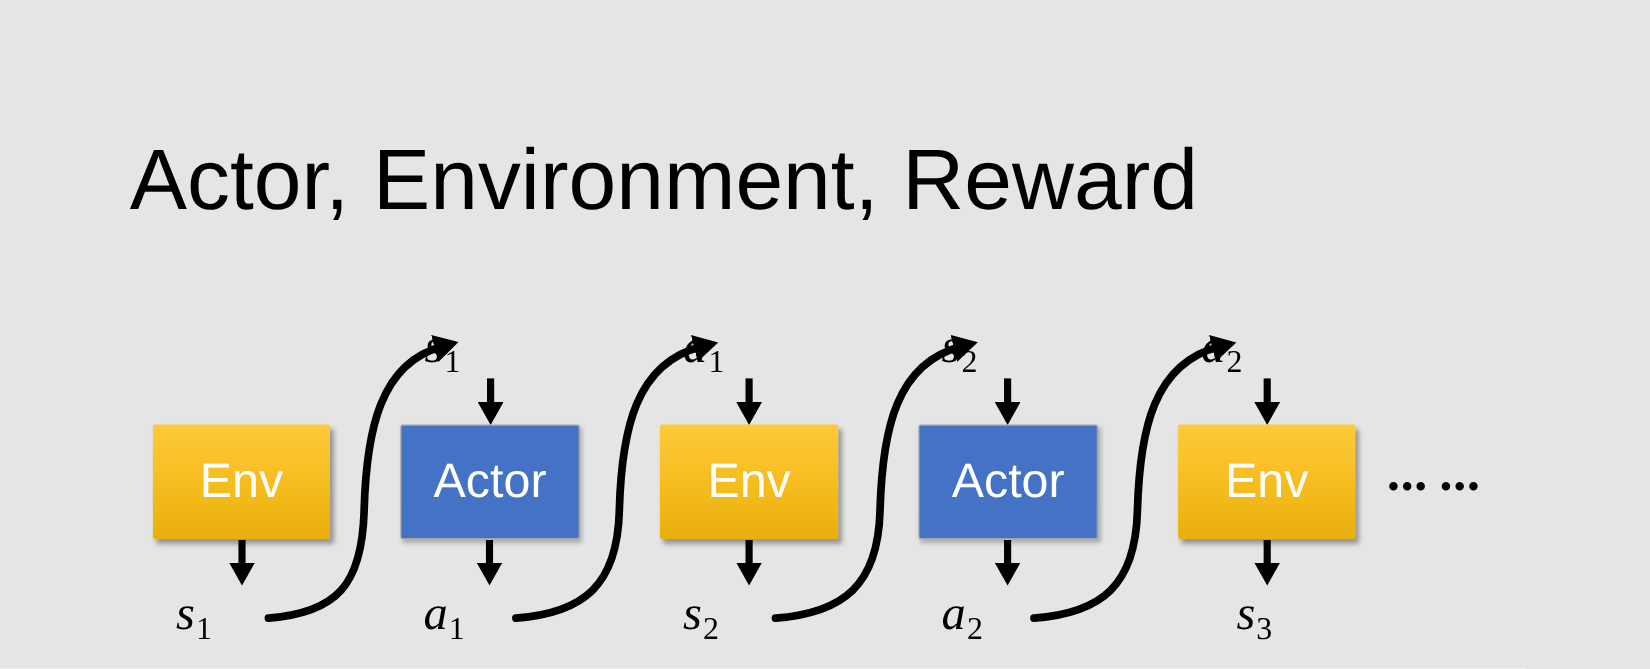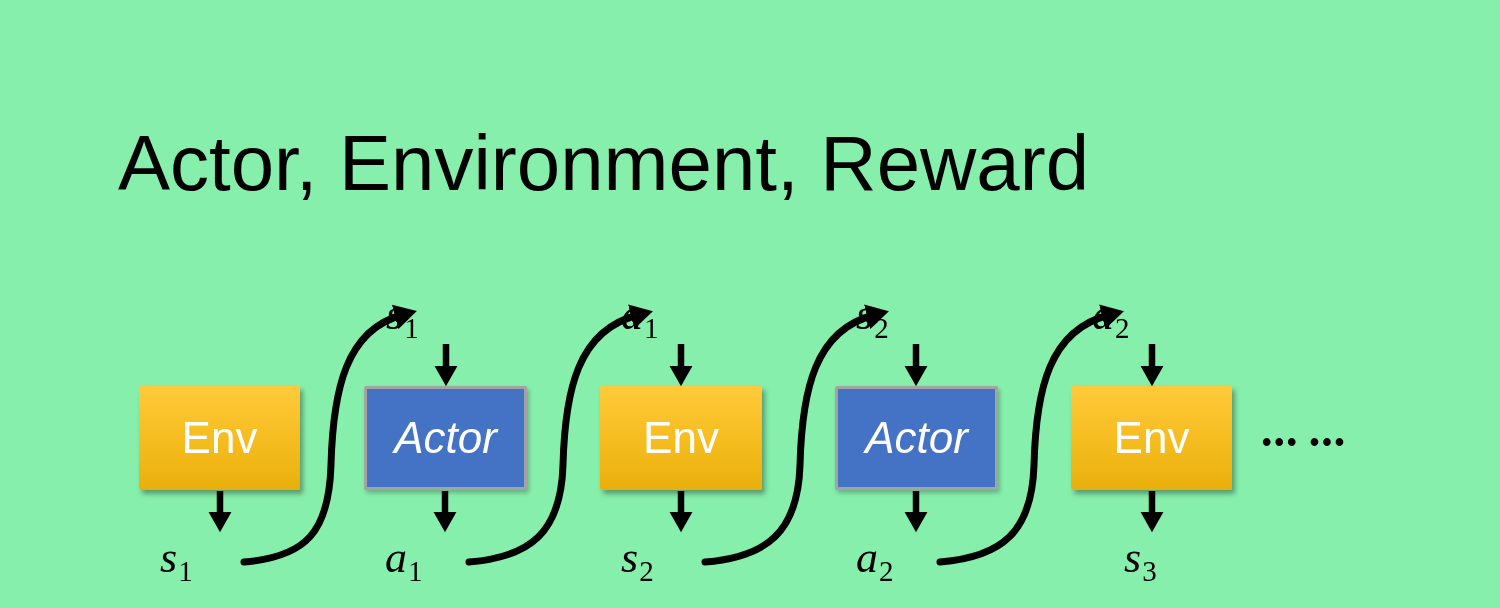--- a/index.html
+++ b/index.html
@@ -1,19 +1,19 @@
 <!DOCTYPE html>
 <html><head>
 <meta charset="utf-8">
 <style>
   html,body{margin:0;padding:0;background:#ffffff;}
   .slide{
     position:relative;
     width:1500px;height:608px;
-    background:#86efac;
+    background:#e5e5e5;
     overflow:hidden;
     font-family:"Liberation Sans", sans-serif;
   }
   .slide-title{
     position:absolute;
     left:118px;top:118px;
     margin:0;
     font-size:78px;
     font-weight:300;
     letter-spacing:0px;
@@ -30,23 +30,22 @@
     font-size:44px;color:#ffffff;
     border-radius:2px;
     box-sizing:border-box;
   }
   .box.env{
     background:linear-gradient(180deg,#FFCA3A 0%,#F5BC1E 55%,#E9AF0C 100%);
     box-shadow:3px 4px 5px rgba(0,0,0,0.35);
   }
   .box.actor{
     background:#4472C4;
-    border:3px solid #a3a3a3;
+    border:1px solid #a3a3a3;
     box-shadow:2px 3px 4px rgba(0,0,0,0.25);
-    font-style:italic;
   }
   .mathlabel{
     position:absolute;
     width:120px;
     text-align:left;
     font-family:"Liberation Serif", serif;
     font-size:44px;
     color:#000000;
     white-space:nowrap;
     line-height:44px;

